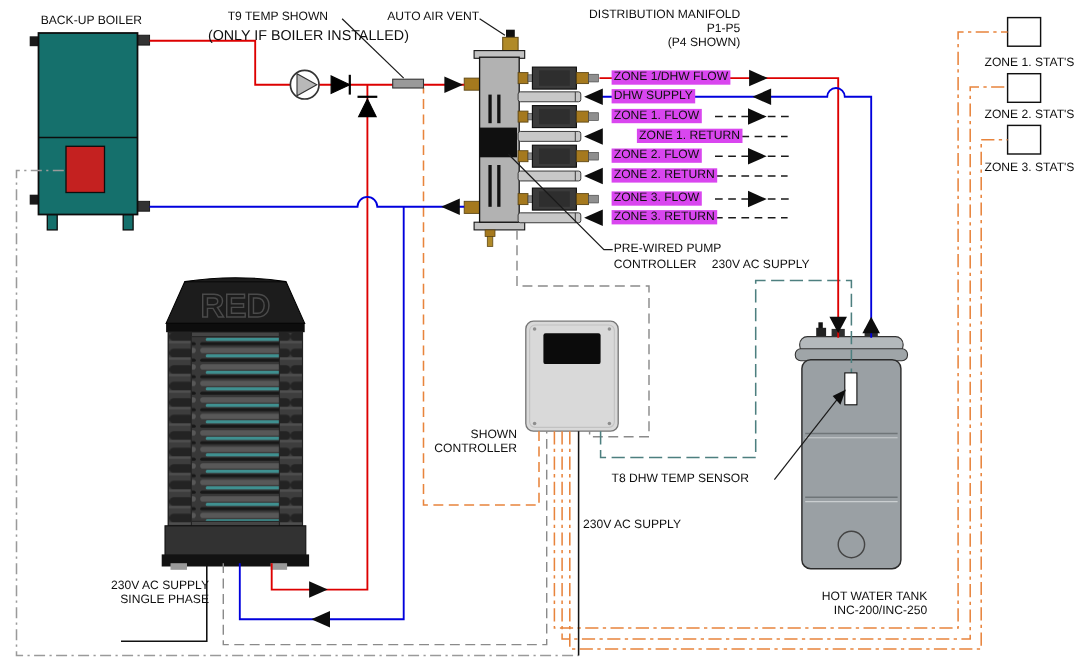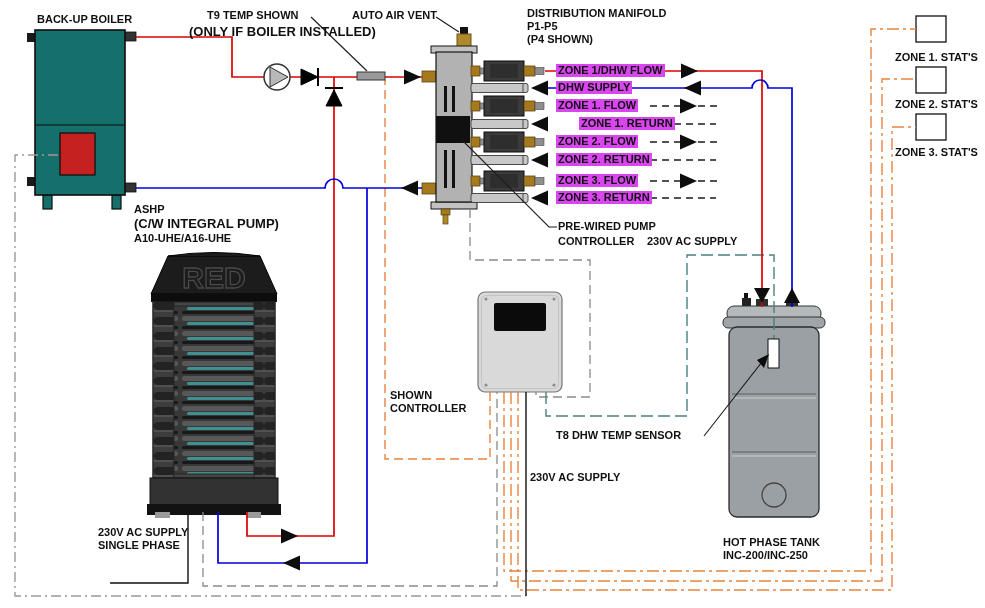--- a/index.html
+++ b/index.html
@@ -1,22 +1,22 @@
 <!DOCTYPE html>
 <html><head>
 <meta charset="utf-8">
 <style>
   html,body{margin:0;padding:0;background:#fff;}
   #stage{position:relative;width:985px;height:608px;background:#fff;overflow:hidden;
          font-family:"Liberation Sans","DejaVu Sans",sans-serif;}
   #piping{position:absolute;left:0;top:0;}
-  .lbl{position:absolute;font-weight:700;font-size:11px;line-height:1.2;color:#101010;white-space:nowrap;}
+  .lbl{position:absolute;font-weight:400;font-size:11px;line-height:1.2;color:#101010;white-space:nowrap;}
   .sm{font-size:13px;}
   .bg{background:#d946ef;padding:0 2px;}
-  .ctr{text-align:left;white-space:normal;}
+  .ctr{text-align:right;white-space:normal;}
   .ctr div{white-space:nowrap;}
 </style>
 </head>
 <body>
 
 <div id="stage">
 
 <svg id="piping" width="985" height="608" viewBox="0 0 985 608">
   <defs>
     <pattern id="ribs" width="22" height="15" patternUnits="userSpaceOnUse">
@@ -253,36 +253,31 @@
 <div class="lbl bg" style="left:556px;top:191px">ZONE 3. RETURN</div>
 
 <div class="lbl" style="left:895px;top:51px">ZONE 1. STAT'S</div>
 <div class="lbl" style="left:895px;top:98px">ZONE 2. STAT'S</div>
 <div class="lbl" style="left:895px;top:146px">ZONE 3. STAT'S</div>
 
 <div class="lbl" style="left:558px;top:220px">PRE-WIRED PUMP</div>
 <div class="lbl" style="left:558px;top:235px">CONTROLLER</div>
 <div class="lbl" style="left:647px;top:235px">230V AC SUPPLY</div>
 
-<div class="lbl ctr" style="left:134px;top:203px;width:160px">
-  <div>ASHP</div>
-  <div class="sm">(C/W INTEGRAL PUMP)</div>
-  <div>A10-UHE/A16-UHE</div>
-</div>
 
 <div class="lbl ctr" style="left:390px;top:389px;width:80px">
   <div>SHOWN</div>
   <div>CONTROLLER</div>
 </div>
 
 <div class="lbl" style="left:530px;top:471px">230V AC SUPPLY</div>
 <div class="lbl" style="left:556px;top:429px">T8 DHW TEMP SENSOR</div>
 
 <div class="lbl ctr" style="left:723px;top:536px;width:120px">
-  <div>HOT PHASE TANK</div>
+  <div>HOT WATER TANK</div>
   <div>INC-200/INC-250</div>
 </div>
 
 <div class="lbl ctr" style="left:98px;top:526px;width:92px">
   <div>230V AC SUPPLY</div>
   <div>SINGLE PHASE</div>
 </div>
 
 </div>
 

